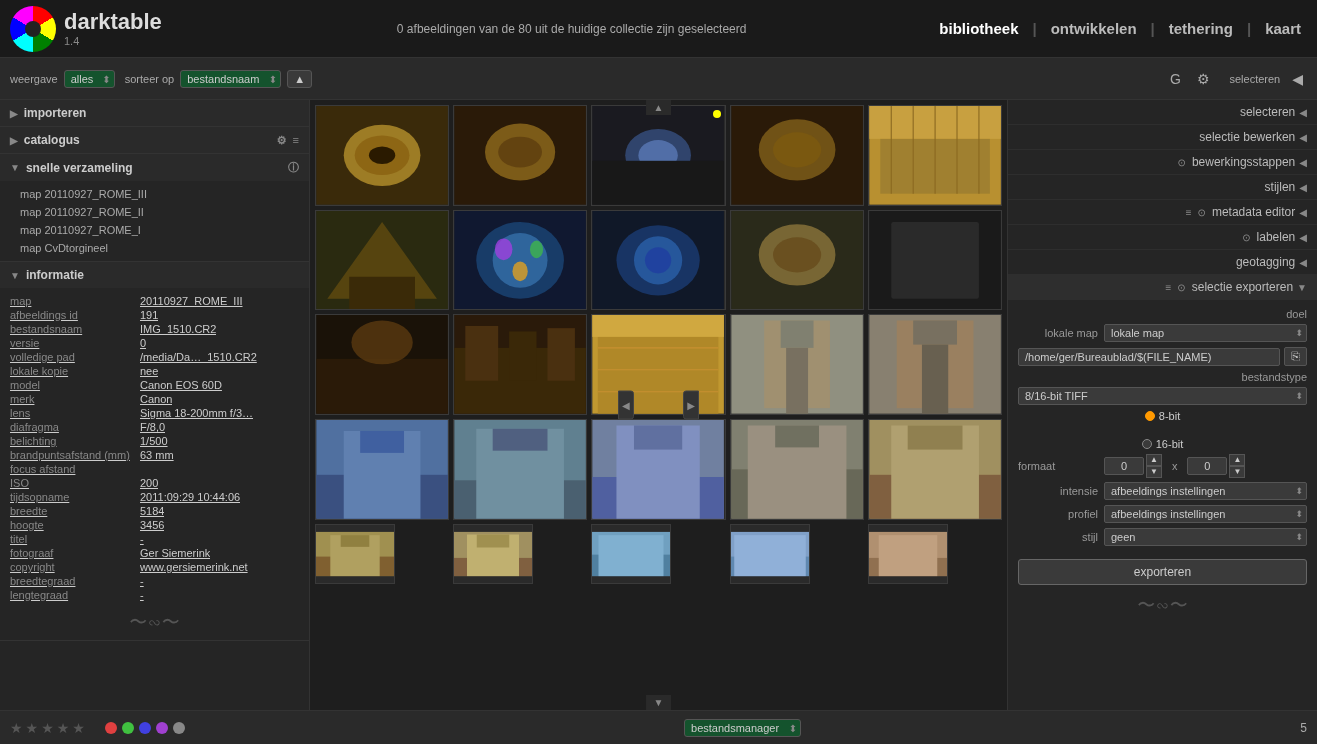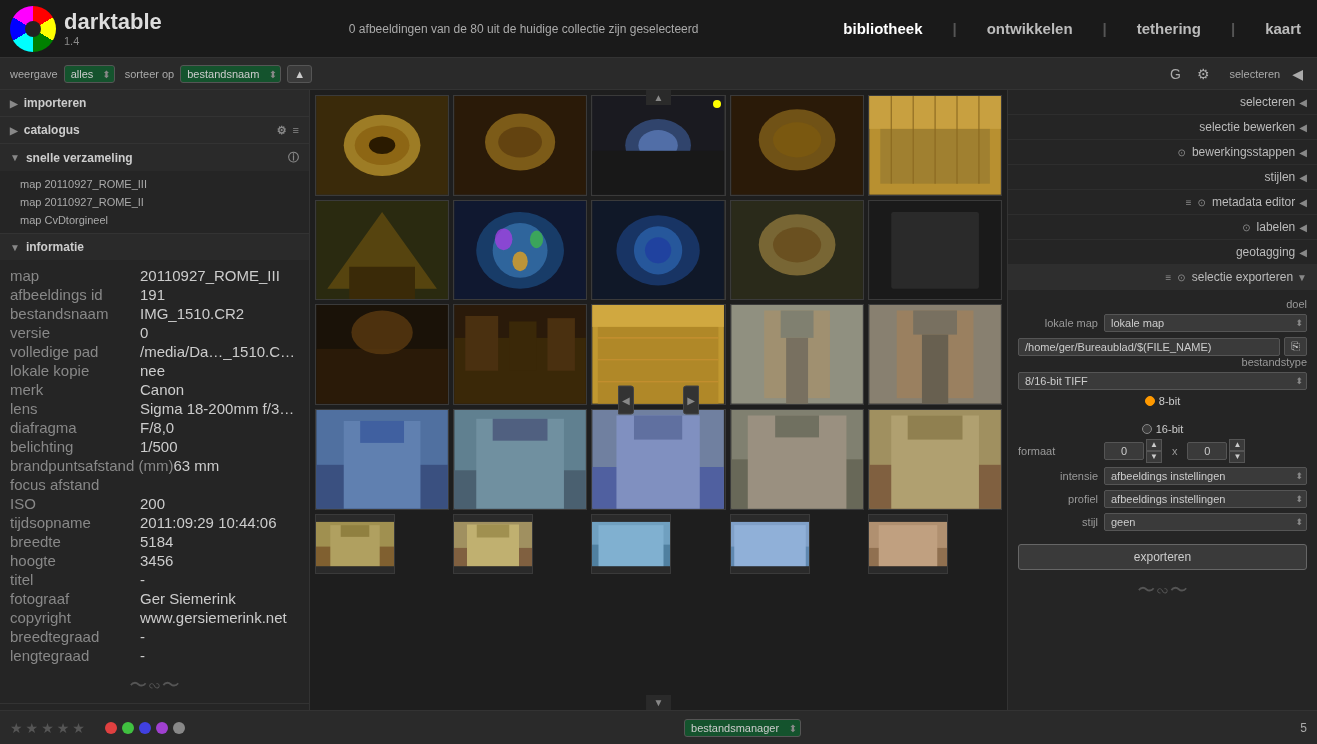--- a/index.html
+++ b/index.html
@@ -64,36 +64,36 @@
     }
     .top-center {
       flex: 1;
       text-align: center;
       font-size: 12px;
       color: #aaa;
     }
     .top-nav {
       display: flex;
       align-items: center;
-      gap: 24px;
+      gap: 8px;
       font-size: 15px;
       font-weight: bold;
       color: #bbb;
     }
     .top-nav .nav-item {
       cursor: pointer;
       padding: 4px 6px;
     }
     .top-nav .nav-separator { color: #555; }
     .top-nav .nav-active { color: #fff; }
 
     
     .toolbar {
       background: #2a2a2a;
-      height: 32px;
+      height: 42px;
       display: flex;
       align-items: center;
       padding: 0 10px;
       border-bottom: 1px solid #333;
       flex-shrink: 0;
       gap: 10px;
     }
     .toolbar-group {
       display: flex;
       align-items: center;
@@ -197,21 +197,22 @@
       font-size: 11px;
     }
 
     
     .info-table {
       padding: 6px 10px;
     }
     .info-row {
       display: flex;
       padding: 1px 0;
-      font-size: 15px;
+      font-size: 11px;
+      text-decoration: underline;
     }
     .info-key {
       color: #888;
       min-width: 130px;
       flex-shrink: 0;
     }
     .info-val {
       color: #ccc;
       overflow: hidden;
       text-overflow: ellipsis;
@@ -319,20 +320,21 @@
       font-size: 11px;
       width: 100%;
       appearance: none;
       -webkit-appearance: none;
       border-radius: 2px;
     }
     .path-row {
       display: flex;
       align-items: center;
       gap: 4px;
+      margin-bottom: 5px;
     }
     .path-input {
       background: #3a3a3a;
       border: 1px solid #555;
       color: #ccc;
       padding: 2px 6px;
       font-size: 11px;
       flex: 1;
       border-radius: 2px;
     }
@@ -605,20 +607,21 @@
       <div class="sidebar-section-header">
         <span class="section-arrow">▼</span>
         <span>snelle verzameling</span>
         <span class="section-icons">
           <span>ⓘ</span>
         </span>
       </div>
       <div class="section-content">
         <div class="collection-item">map 20110927_ROME_III</div>
         <div class="collection-item">map 20110927_ROME_II</div>
+        <div class="collection-item">map 20110927_ROME_I</div>
         <div class="collection-item">map CvDtorgineel</div>
       </div>
     </div>
 
     <div class="sidebar-section">
       <div class="sidebar-section-header">
         <span class="section-arrow">▼</span>
         <span>informatie</span>
       </div>
       <div class="section-content info-table">
@@ -638,20 +641,24 @@
           <span class="info-key">versie</span>
           <span class="info-val">0</span>
         </div>
         <div class="info-row">
           <span class="info-key">volledige pad</span>
           <span class="info-val">/media/Da…_1510.CR2</span>
         </div>
         <div class="info-row">
           <span class="info-key">lokale kopie</span>
           <span class="info-val">nee</span>
+        </div>
+        <div class="info-row">
+          <span class="info-key">model</span>
+          <span class="info-val">Canon EOS 60D</span>
         </div>
         <div class="info-row">
           <span class="info-key">merk</span>
           <span class="info-val">Canon</span>
         </div>
         <div class="info-row">
           <span class="info-key">lens</span>
           <span class="info-val">Sigma 18-200mm f/3…</span>
         </div>
         <div class="info-row">

